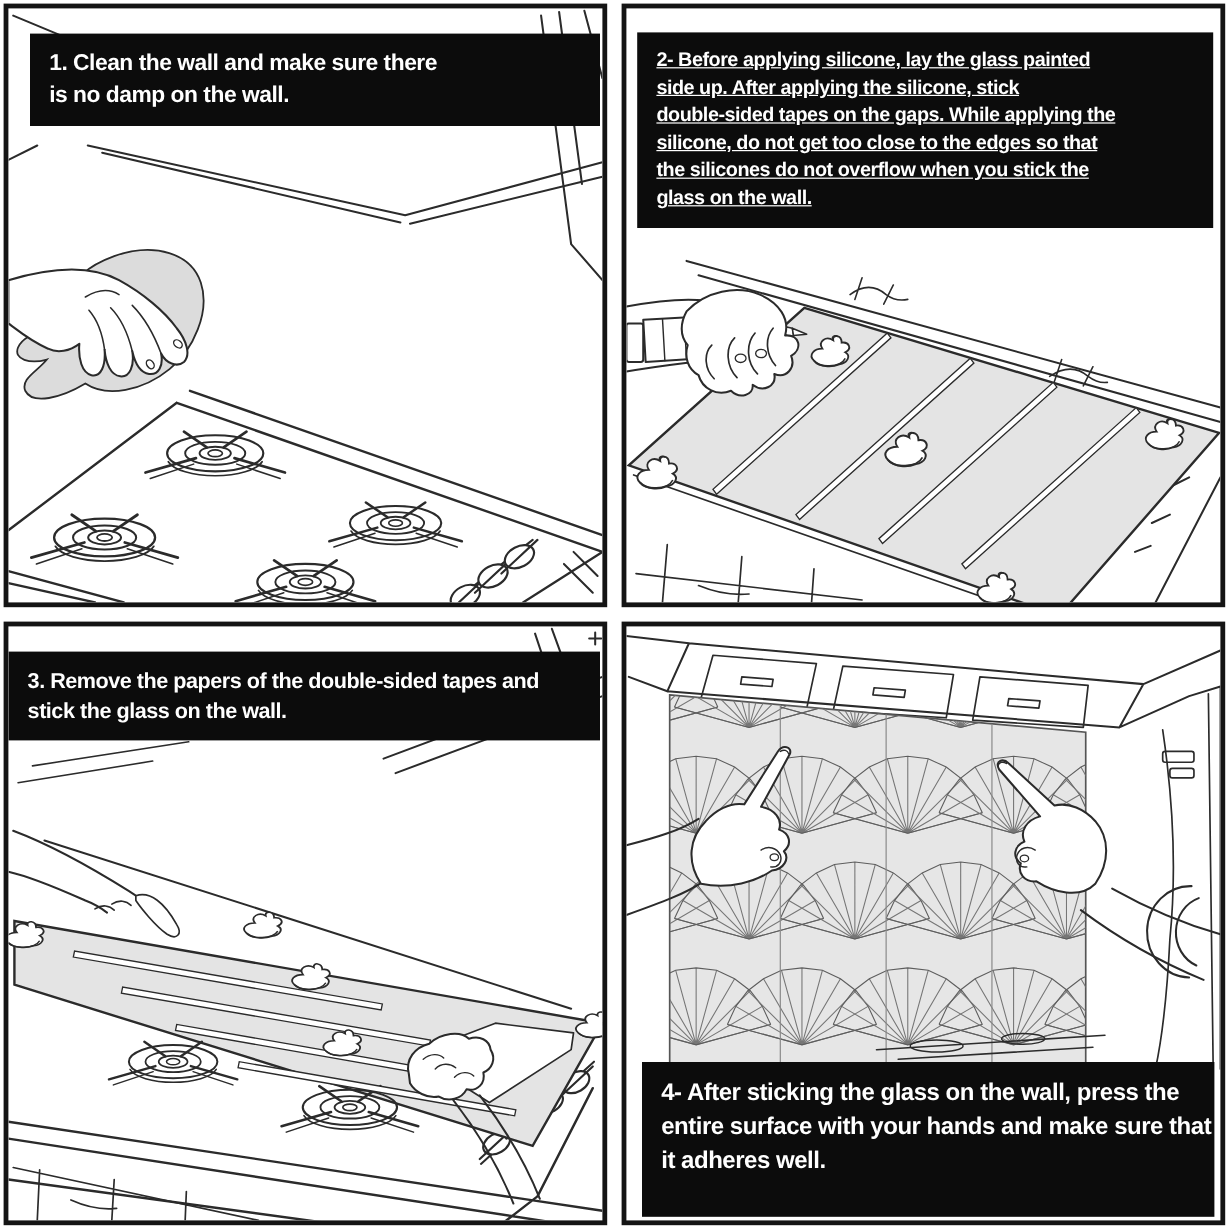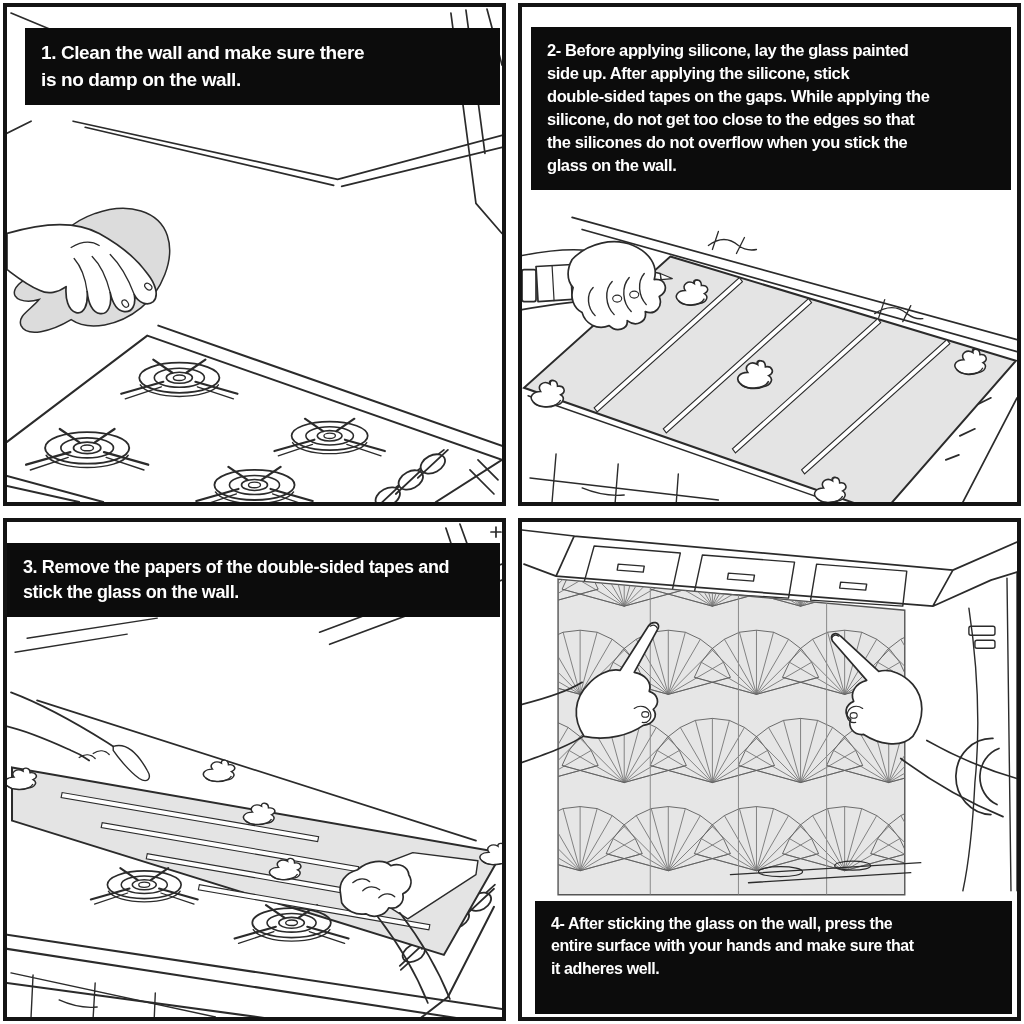--- a/index.html
+++ b/index.html
@@ -5,23 +5,23 @@
   html,body{margin:0;padding:0;background:#ffffff;}
   #sheet{position:relative;width:1024px;height:1024px;background:#ffffff;box-sizing:border-box;
          padding:3px;display:grid;grid-template-columns:1fr 1fr;grid-template-rows:1fr 1fr;gap:12px;
          font-family:"Liberation Sans",sans-serif;}
   .panel{position:relative;border:4px solid #141414;background:#ffffff;overflow:hidden;}
   .panel svg{position:absolute;left:0;top:0;width:100%;height:100%;}
   .caption{position:absolute;background:#0c0c0c;color:#ffffff;font-weight:700;
            white-space:pre;letter-spacing:-0.4px;line-height:1.4;
            padding:12px 16px;box-sizing:border-box;overflow:hidden;}
   .c1{left:18px;top:21px;right:2px;font-size:19px;}
-  .c2{left:9px;top:20px;right:6px;font-size:16.5px;}
+  .c2{left:9px;top:20px;right:6px;font-size:16.5px;text-decoration:underline;}
   .c3{left:0;top:21px;right:2px;font-size:18px;}
-  .c4{left:13px;top:363px;right:5px;bottom:3px;font-size:16px;margin-top:16px;}
+  .c4{left:13px;top:363px;right:5px;bottom:3px;font-size:20px;}
   .sk{fill:none;stroke:#2b2b2b;stroke-width:1.7;stroke-linecap:round;stroke-linejoin:round;}
   .wh{fill:#ffffff;stroke:#2b2b2b;stroke-width:1.7;stroke-linecap:round;stroke-linejoin:round;}
   .t11{stroke-width:1.1;} .t12{stroke-width:1.2;} .t13{stroke-width:1.3;} .t14{stroke-width:1.4;} .t2{stroke-width:2;}
 </style>
 </head>
 <body>
 
 <div id="sheet">
 
   <div class="panel">

